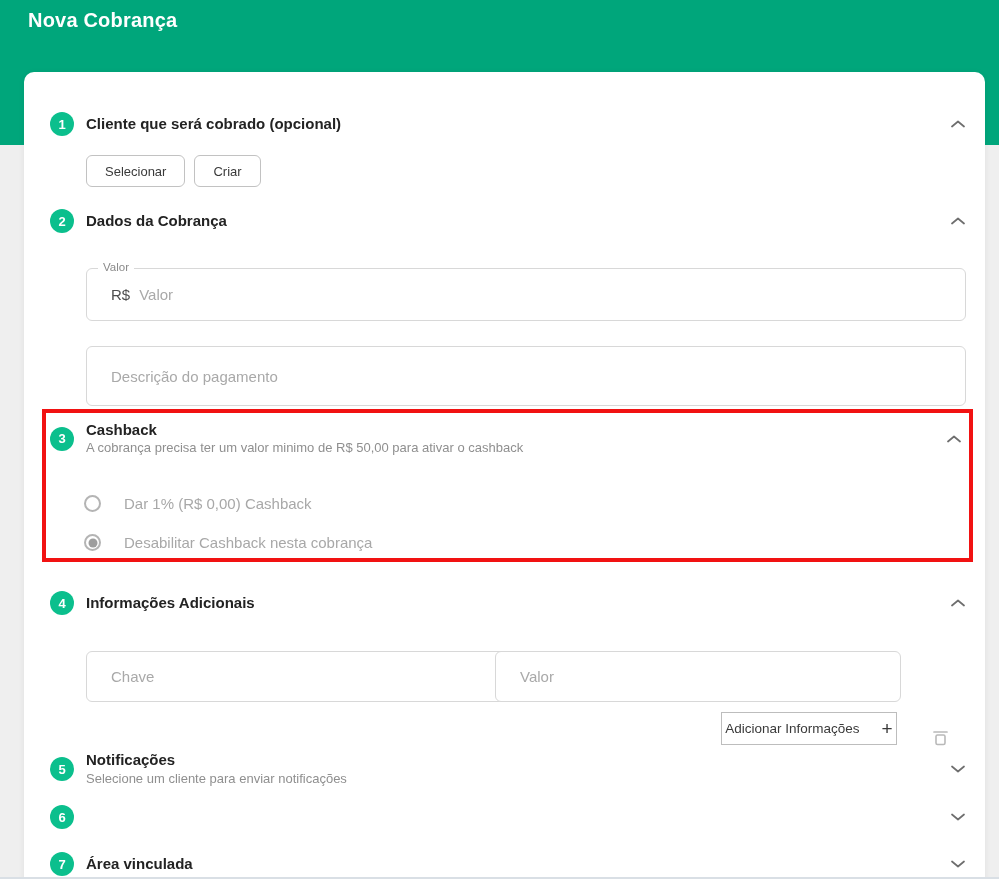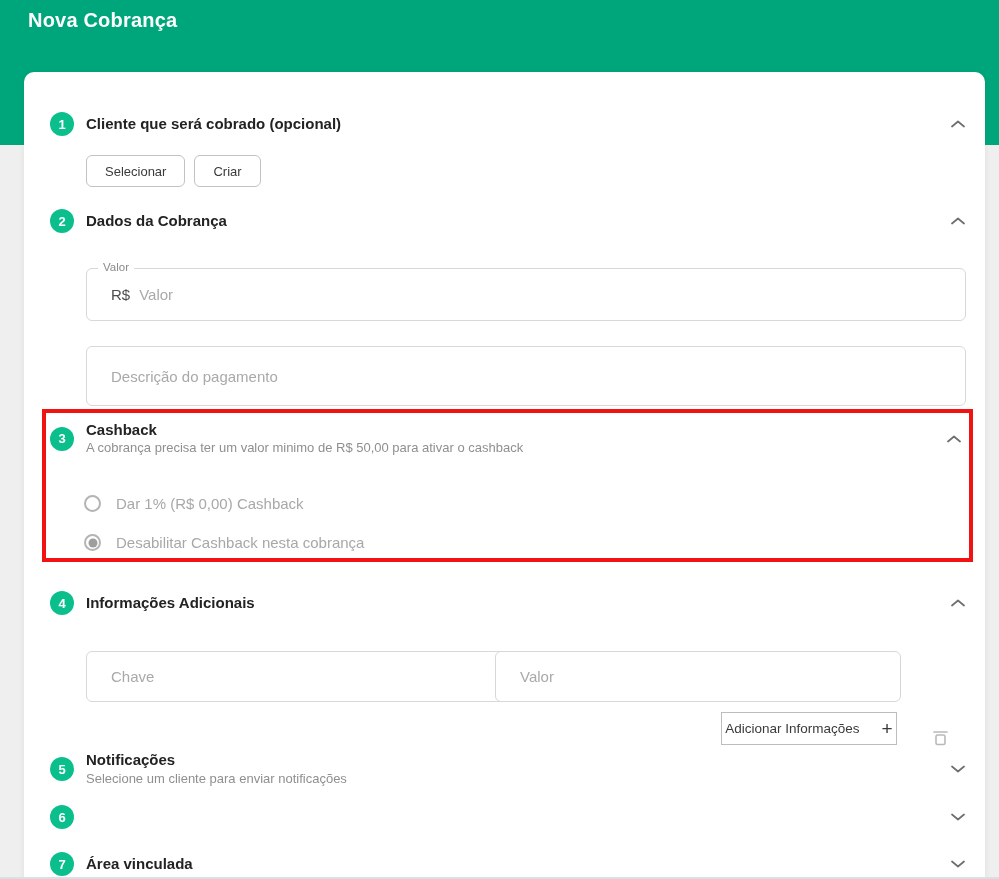--- a/index.html
+++ b/index.html
@@ -29,21 +29,21 @@
                background:#fff; display:flex; align-items:center; padding:0 24px; }
   .input-box input { border:none; outline:none; width:100%; font-size:15px; color:#333; background:transparent; }
   .input-box input::placeholder { color:#a9a9a9; }
   .float-label { position:absolute; top:-8px; left:11px; background:#fff; padding:0 5px;
                  font-size:11.5px; color:#8a8a8a; line-height:1.2; }
   .prefix { font-size:15px; color:#4d4d4d; margin-right:9px; }
 
   .highlight-box { position:absolute; left:18px; top:337px; width:931px; height:153px;
                    border:4px solid #f11212; background:#fff; }
   .hl-row { position:absolute; left:4px; right:8px; top:8px; display:flex; align-items:center; }
-  .radio-row { position:absolute; left:38px; display:flex; align-items:center; gap:15px; }
+  .radio-row { position:absolute; left:38px; display:flex; align-items:center; gap:23px; }
   .radio { width:17px; height:17px; border:2px solid #b4b4b4; border-radius:50%; position:relative; flex:0 0 17px; cursor:pointer; }
   .radio.selected::after { content:""; position:absolute; left:50%; top:50%; width:9px; height:9px;
                            transform:translate(-50%,-50%); border-radius:50%; background:#9e9e9e; }
   .radio-label { font-size:15px; color:#a8a8a8; }
 
   .pair-input { top:579px; height:51px; }
   .trash-btn { position:absolute; left:908px; top:656px; cursor:pointer; }
 
   .add-btn { position:absolute; left:697px; top:640px; width:176px; height:33px;
              border:1px solid #bdbdbd; border-radius:0; background:#fff; display:flex;

